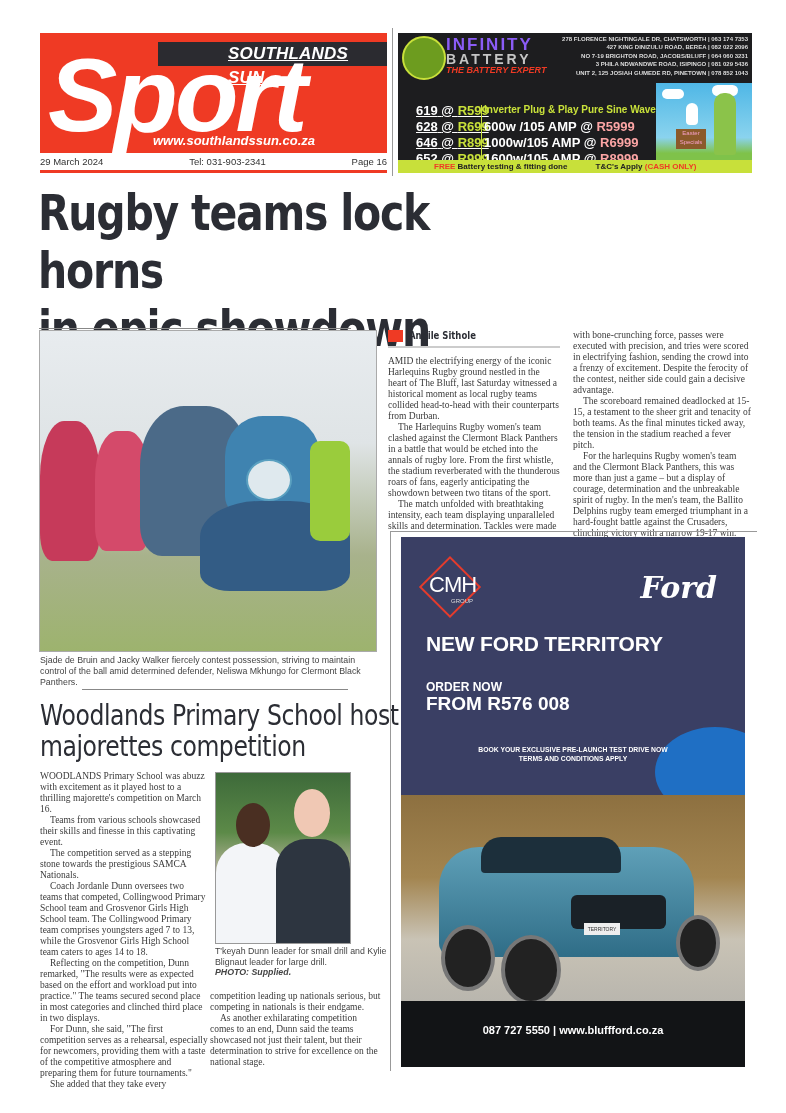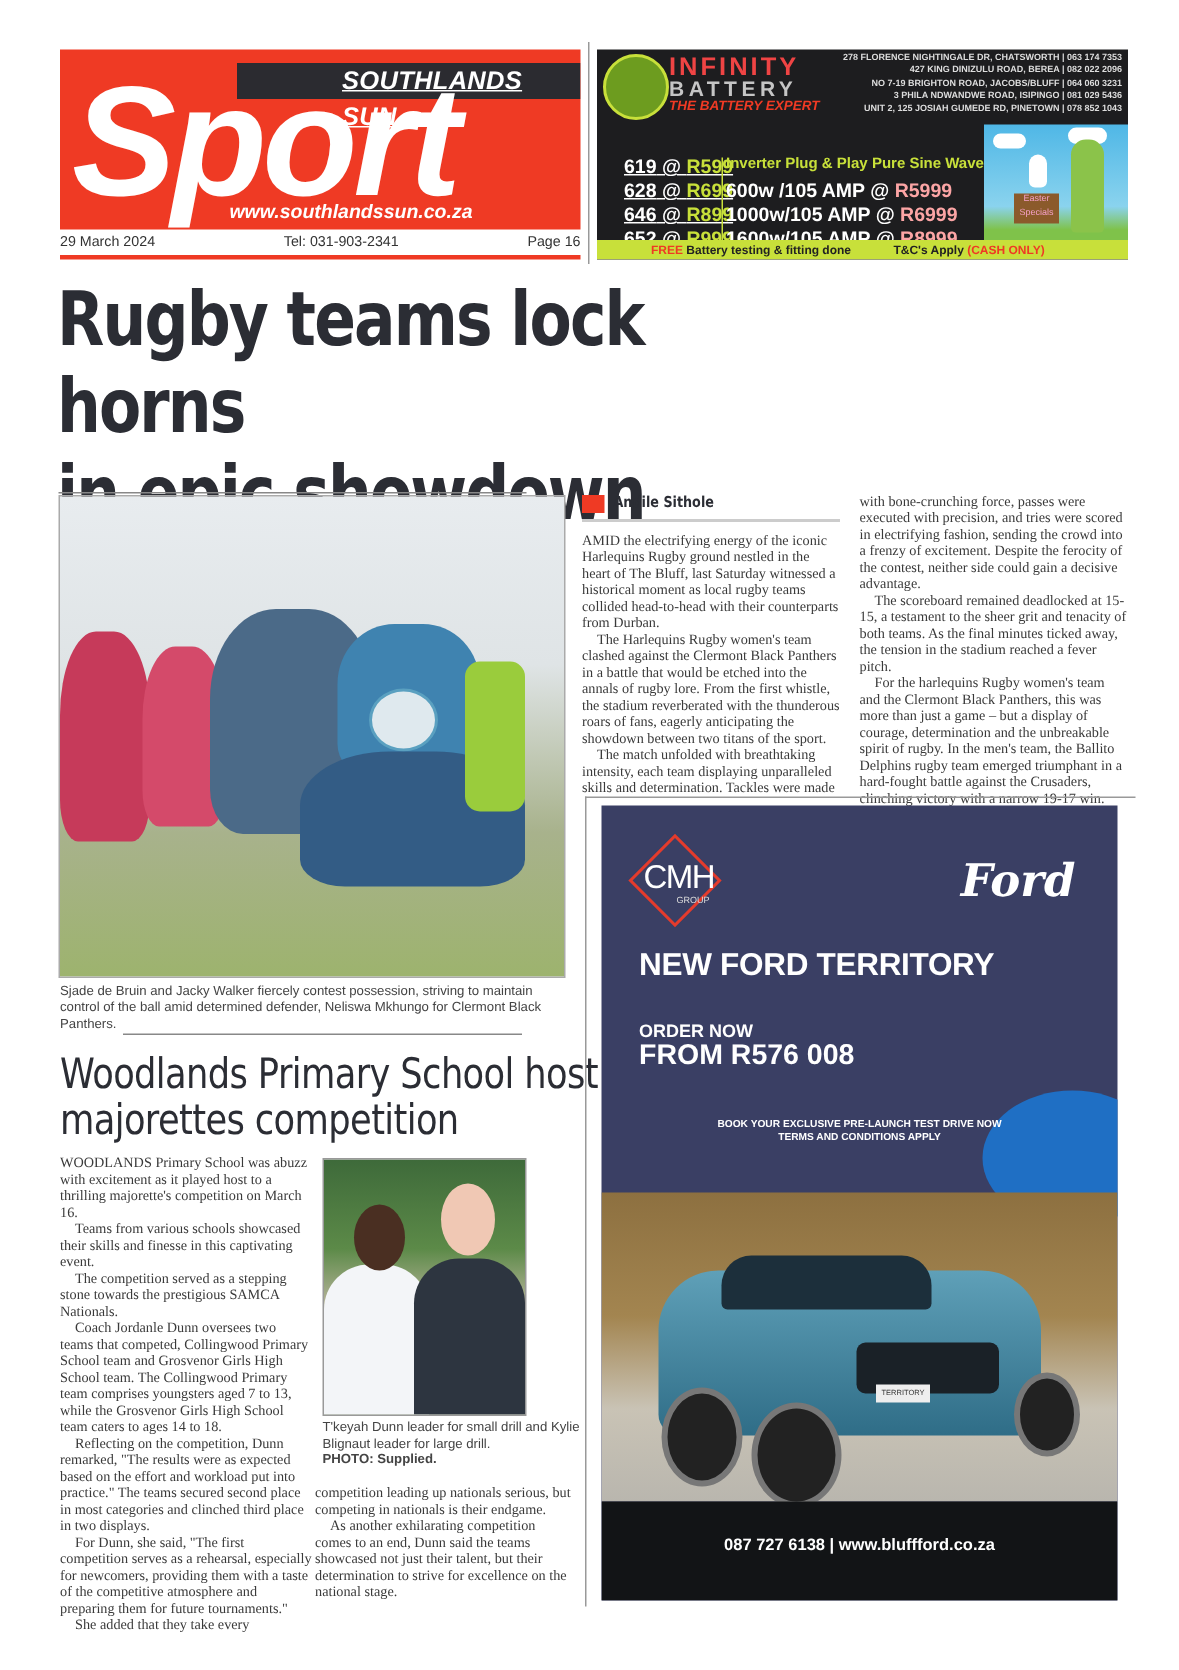--- a/index.html
+++ b/index.html
@@ -9,21 +9,21 @@
   .mast{left:40px;top:33px;width:347px;height:120px;background:#ef3a24;overflow:hidden;}
   .mast-sub{left:118px;top:9px;height:24px;background:#2b2b30;color:#fff;font-family:"Liberation Sans",sans-serif;font-weight:bold;font-style:italic;font-size:17px;line-height:24px;padding:0 10px 0 70px;letter-spacing:.2px;text-decoration:underline;}
   .mast-title{left:8px;top:10px;color:#fff;font-family:"Liberation Sans",sans-serif;font-weight:bold;font-style:italic;font-size:104px;line-height:104px;letter-spacing:-3px;}
   .mast-url{right:72px;top:100px;color:#fff;font-family:"Liberation Sans",sans-serif;font-weight:bold;font-style:italic;font-size:13px;}
   .dateline{left:40px;top:156px;width:347px;font-family:"Liberation Sans",sans-serif;font-size:9.5px;color:#333;display:flex;justify-content:space-between;}
   .dateline-bar{left:40px;top:170px;width:347px;height:3px;background:#ef3a24;}
   .vrule{left:392px;top:28px;width:1px;height:148px;background:#999;}
   
   .bat{left:398px;top:33px;width:354px;height:140px;background:#1d1d1f;overflow:hidden;font-family:"Liberation Sans",sans-serif;}
   .bat-logo{left:4px;top:3px;width:40px;height:40px;border-radius:50%;background:#6d9c1f;border:2px solid #c8e03a;}
-  .bat-brand1{left:48px;top:2px;font-size:17px;font-weight:bold;color:#ef4444;letter-spacing:2px;}
+  .bat-brand1{left:48px;top:2px;font-size:17px;font-weight:bold;color:#8b5cf6;letter-spacing:2px;}
   .bat-brand2{left:48px;top:18px;font-size:14px;font-weight:bold;color:#c5c5c5;letter-spacing:3px;}
   .bat-tag{left:48px;top:32px;font-size:9px;font-style:italic;font-weight:bold;color:#bbb;}
   .bat-tag span{color:#ef3a24;}
   .bat-addr{right:4px;top:2px;text-align:right;font-size:6px;line-height:8.4px;color:#ddd;font-weight:bold;}
   .bat-price{left:18px;font-size:13px;font-weight:bold;color:#fff;line-height:16px;text-decoration:underline;}
   .bat-price b{color:#c8e03a;}
   .bat-sep{left:83px;top:72px;width:1px;height:62px;background:#c8e03a;}
   .bat-inv{left:86px;font-size:13px;font-weight:bold;color:#fff;line-height:16px;}
   .bat-inv b{color:#fca5a5;}
   .bat-inv-h{left:86px;top:71px;font-size:10px;font-weight:bold;color:#c8e03a;}
@@ -168,21 +168,21 @@
   <p>She added that they take every</p>
 </div>
 <div class="abs" style="left:215px;top:772px;width:134px;height:170px;border:1px solid #999;overflow:hidden;background:linear-gradient(180deg,#3e6a3a 0%,#5c8a48 35%,#c2b9a5 60%,#7a8a6a 100%)">
   <div class="abs" style="left:0;top:70px;width:70px;height:100px;background:#f3f5f8;border-radius:30px 30px 0 0"></div>
   <div class="abs" style="left:20px;top:30px;width:34px;height:44px;background:#4a2f22;border-radius:50%"></div>
   <div class="abs" style="left:60px;top:66px;width:74px;height:104px;background:#2d3540;border-radius:30px 30px 0 0"></div>
   <div class="abs" style="left:78px;top:16px;width:36px;height:48px;background:#f0c8b4;border-radius:50%"></div>
 </div>
 <div class="abs" style="left:215px;top:946px;width:175px;font-family:'Liberation Sans',sans-serif;font-size:8.8px;line-height:10.5px;color:#444">
   <div>T'keyah Dunn leader for small drill and Kylie Blignaut leader for large drill.</div>
-  <div style="font-weight:bold">PHOTO: Supplied.</div>
+  <div style="font-style:italic;font-weight:bold">PHOTO: Supplied.</div>
 </div>
 <div class="abs body" style="left:210px;top:991px;width:172px">
   <p class="first">competition leading up nationals serious, but competing in nationals is their endgame.</p>
   <p>As another exhilarating competition comes to an end, Dunn said the teams showcased not just their talent, but their determination to strive for excellence on the national stage.</p>
 </div>
 <div class="abs" style="left:213px;top:772px;width:1px;height:0"></div>
 
 <div class="abs ford-topline"></div>
 <div class="abs ford-frame"></div>
 <div class="abs ford">
@@ -201,14 +201,14 @@
   <div class="abs ford-photo">
     <div class="abs car-body"></div>
     <div class="abs car-glass"></div>
     <div class="abs car-grille"></div>
     <div class="abs car-plate">TERRITORY</div>
     <div class="abs car-wheel" style="left:40px;top:130px"></div>
     <div class="abs car-wheel" style="left:100px;top:140px;width:52px;height:62px"></div>
     <div class="abs car-wheel" style="left:275px;top:120px;width:36px;height:48px"></div>
   </div>
   <div class="abs ford-foot"></div>
-  <div class="abs ford-phone">087 727 6138 | www.bluffford.co.za</div>
+  <div class="abs ford-phone">087 727 5550 | www.bluffford.co.za</div>
 </div>
 
 </body></html>

